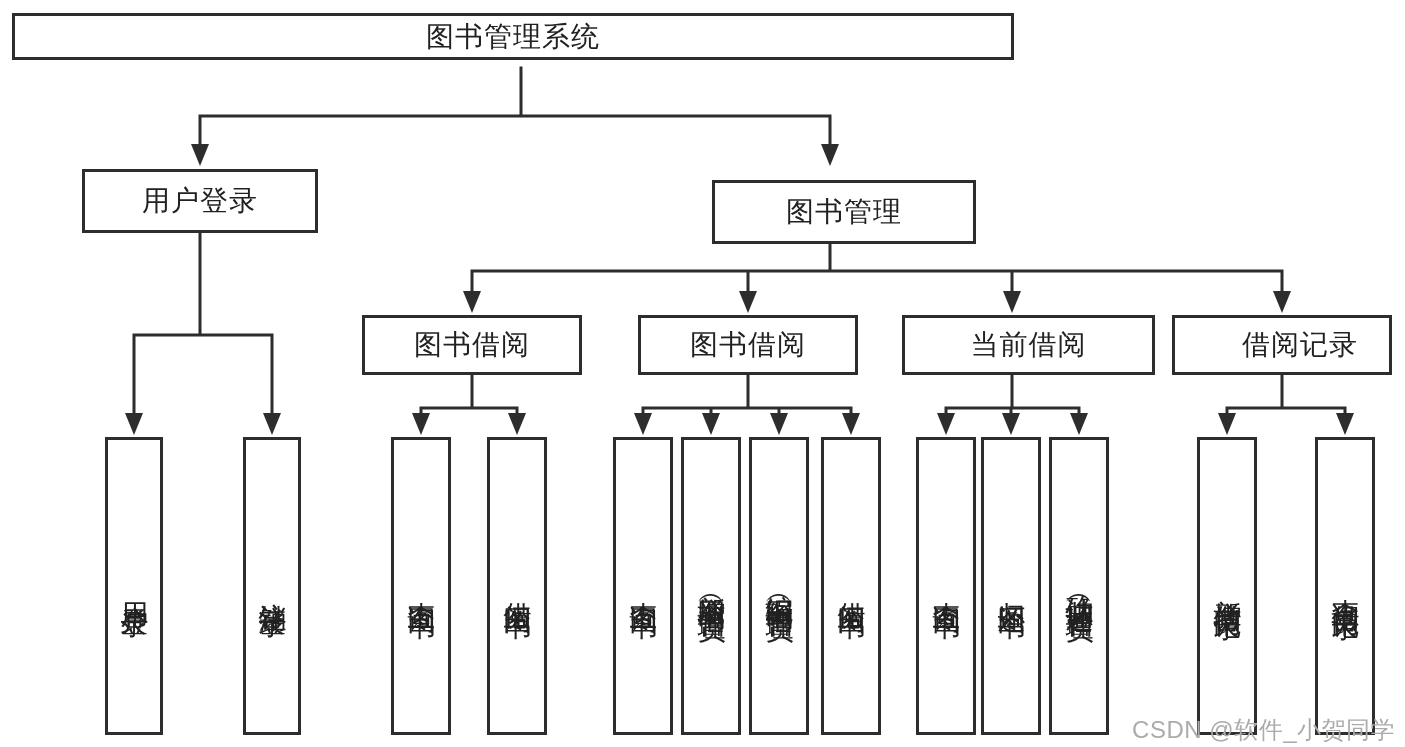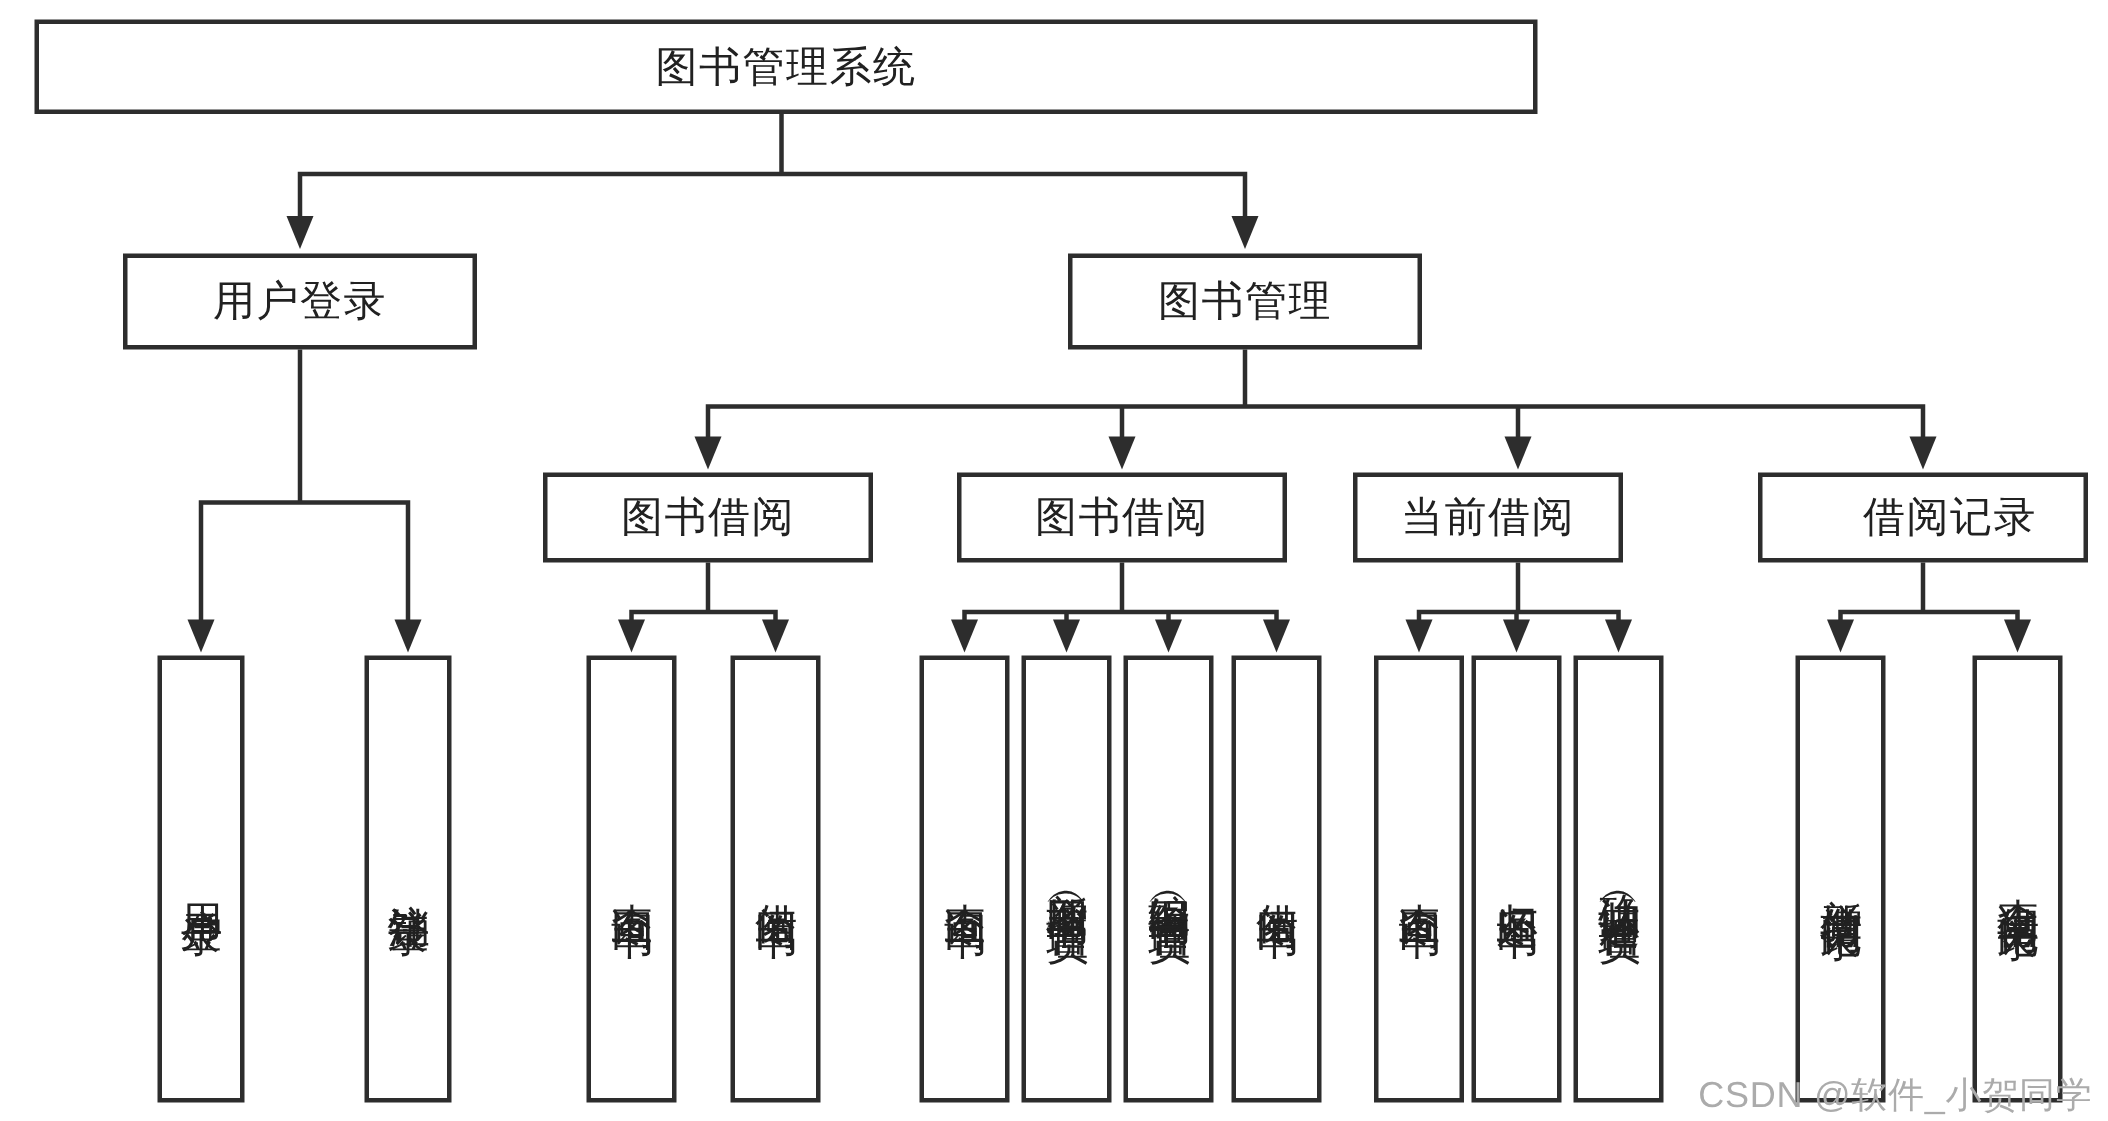--- a/index.html
+++ b/index.html
@@ -35,26 +35,26 @@
     line-height: 1;
   }
   .box.v .lbl {
     writing-mode: vertical-rl;
     text-orientation: mixed;
     letter-spacing: 3px;
     line-height: 1;
     white-space: nowrap;
   }
   
-  .n-root   { left: 23px;   top: 13px;  width: 1002px; height: 63px; justify-content: center; }
+  .n-root   { left: 12px;   top: 13px;  width: 1002px; height: 47px; justify-content: center; }
   .n-l2a    { left: 82px;   top: 169px; width: 236px;  height: 64px; }
-  .n-l2b    { left: 712px;  top: 169px; width: 236px;  height: 64px; }
+  .n-l2b    { left: 712px;  top: 180px; width: 264px;  height: 64px; }
   .n-l3a    { left: 362px;  top: 315px; width: 220px;  height: 60px; }
   .n-l3b    { left: 638px;  top: 315px; width: 220px;  height: 60px; }
-  .n-l3c    { left: 902px;  top: 315px; width: 180px;  height: 60px; }
+  .n-l3c    { left: 902px;  top: 315px; width: 253px;  height: 60px; }
   .n-l3d    { left: 1172px; top: 315px; width: 220px;  height: 60px; padding-left: 36px; }
   .leaf     { top: 437px; height: 298px; width: 60px; }
   .n-u1     { left: 105px;  width: 58px; }
   .n-u2     { left: 243px;  width: 58px; }
   .n-a1     { left: 391px; }
   .n-a2     { left: 487px; }
   .n-b1     { left: 613px; }
   .n-b2     { left: 681px; }
   .n-b3     { left: 749px; }
   .n-b4     { left: 821px; }

